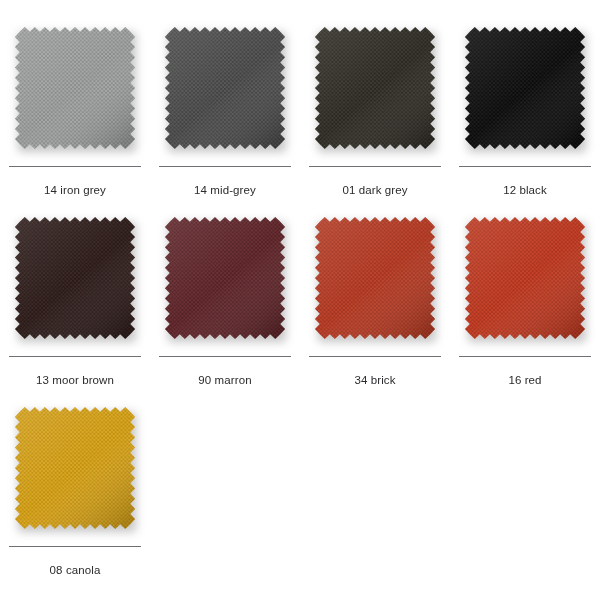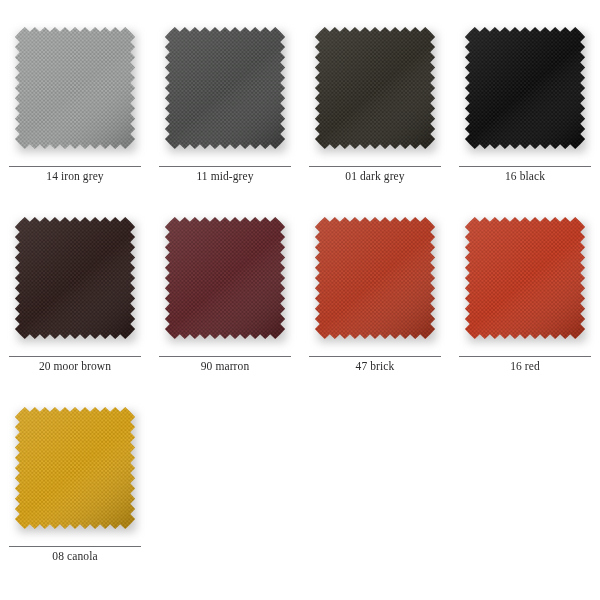--- a/index.html
+++ b/index.html
@@ -75,28 +75,28 @@
   
   .rule {
     width: 132px;
     height: 1px;
     background: #6e7073;
     margin-top: 14px;
     flex: none;
   }
 
   .label {
-    margin-top: 3px;
+    margin-top: 17px;
     font-size: 11.5px;
     letter-spacing: 0.1px;
     color: #2b2b2d;
     text-align: center;
     line-height: 1.1;
     white-space: nowrap;
-    font-family: Liberation Serif, serif;
+    font-family: Liberation Sans, sans-serif;
   }
 
   .empty-cell { visibility: hidden; }
 </style>
 </head>
 <body>
 
 <div id="swatch-grid">
     <div class="swatch-cell">
       <div class="chip-wrap">
@@ -145,21 +145,21 @@
                 <stop offset="0.55" stop-color="#ffffff" stop-opacity="0"></stop>
                 <stop offset="1" stop-color="#000000" stop-opacity="0.18"></stop>
               </linearGradient>
             </defs>
             <path d="M 0 0 L 5.181818181818182 -5 L 10.363636363636363 0 L 15.545454545454545 -5 L 20.727272727272727 0 L 25.909090909090907 -5 L 31.09090909090909 0 L 36.27272727272727 -5 L 41.45454545454545 0 L 46.63636363636363 -5 L 51.81818181818181 0 L 57 -5 L 62.18181818181818 0 L 67.36363636363636 -5 L 72.54545454545455 0 L 77.72727272727272 -5 L 82.9090909090909 0 L 88.0909090909091 -5 L 93.27272727272727 0 L 98.45454545454545 -5 L 103.63636363636363 0 L 108.81818181818181 -5 L 114 0 L 119 5.2727272727272725 L 114 10.545454545454545 L 119 15.818181818181817 L 114 21.09090909090909 L 119 26.363636363636363 L 114 31.636363636363633 L 119 36.90909090909091 L 114 42.18181818181818 L 119 47.45454545454545 L 114 52.72727272727273 L 119 58 L 114 63.272727272727266 L 119 68.54545454545455 L 114 73.81818181818181 L 119 79.0909090909091 L 114 84.36363636363636 L 119 89.63636363636363 L 114 94.9090909090909 L 119 100.18181818181817 L 114 105.45454545454545 L 119 110.72727272727272 L 114 116 L 108.81818181818181 121 L 103.63636363636364 116 L 98.45454545454545 121 L 93.27272727272728 116 L 88.0909090909091 121 L 82.9090909090909 116 L 77.72727272727272 121 L 72.54545454545455 116 L 67.36363636363637 121 L 62.18181818181819 116 L 57 121 L 51.81818181818182 116 L 46.63636363636364 121 L 41.45454545454545 116 L 36.27272727272728 121 L 31.090909090909093 116 L 25.909090909090907 121 L 20.727272727272734 116 L 15.545454545454547 121 L 10.363636363636374 116 L 5.181818181818187 121 L 0 116 L -5 110.72727272727273 L 0 105.45454545454545 L -5 100.18181818181819 L 0 94.9090909090909 L -5 89.63636363636364 L 0 84.36363636363637 L -5 79.0909090909091 L 0 73.81818181818181 L -5 68.54545454545455 L 0 63.27272727272727 L -5 58 L 0 52.727272727272734 L -5 47.45454545454545 L 0 42.18181818181819 L -5 36.90909090909091 L 0 31.63636363636364 L -5 26.363636363636374 L 0 21.090909090909093 L -5 15.818181818181827 L 0 10.545454545454547 L -5 5.2727272727272805 L 0 0 Z" fill="url(#fw1-weave)"></path>
             <path d="M 0 0 L 5.181818181818182 -5 L 10.363636363636363 0 L 15.545454545454545 -5 L 20.727272727272727 0 L 25.909090909090907 -5 L 31.09090909090909 0 L 36.27272727272727 -5 L 41.45454545454545 0 L 46.63636363636363 -5 L 51.81818181818181 0 L 57 -5 L 62.18181818181818 0 L 67.36363636363636 -5 L 72.54545454545455 0 L 77.72727272727272 -5 L 82.9090909090909 0 L 88.0909090909091 -5 L 93.27272727272727 0 L 98.45454545454545 -5 L 103.63636363636363 0 L 108.81818181818181 -5 L 114 0 L 119 5.2727272727272725 L 114 10.545454545454545 L 119 15.818181818181817 L 114 21.09090909090909 L 119 26.363636363636363 L 114 31.636363636363633 L 119 36.90909090909091 L 114 42.18181818181818 L 119 47.45454545454545 L 114 52.72727272727273 L 119 58 L 114 63.272727272727266 L 119 68.54545454545455 L 114 73.81818181818181 L 119 79.0909090909091 L 114 84.36363636363636 L 119 89.63636363636363 L 114 94.9090909090909 L 119 100.18181818181817 L 114 105.45454545454545 L 119 110.72727272727272 L 114 116 L 108.81818181818181 121 L 103.63636363636364 116 L 98.45454545454545 121 L 93.27272727272728 116 L 88.0909090909091 121 L 82.9090909090909 116 L 77.72727272727272 121 L 72.54545454545455 116 L 67.36363636363637 121 L 62.18181818181819 116 L 57 121 L 51.81818181818182 116 L 46.63636363636364 121 L 41.45454545454545 116 L 36.27272727272728 121 L 31.090909090909093 116 L 25.909090909090907 121 L 20.727272727272734 116 L 15.545454545454547 121 L 10.363636363636374 116 L 5.181818181818187 121 L 0 116 L -5 110.72727272727273 L 0 105.45454545454545 L -5 100.18181818181819 L 0 94.9090909090909 L -5 89.63636363636364 L 0 84.36363636363637 L -5 79.0909090909091 L 0 73.81818181818181 L -5 68.54545454545455 L 0 63.27272727272727 L -5 58 L 0 52.727272727272734 L -5 47.45454545454545 L 0 42.18181818181819 L -5 36.90909090909091 L 0 31.63636363636364 L -5 26.363636363636374 L 0 21.090909090909093 L -5 15.818181818181827 L 0 10.545454545454547 L -5 5.2727272727272805 L 0 0 Z" fill="url(#fw1-shade)"></path>
           </svg>
         </div>
       </div>
       <div class="rule"></div>
-      <div class="label">11 mid-grey</div>
+      <div class="label">14 mid-grey</div>
     </div>
     <div class="swatch-cell">
       <div class="chip-wrap">
         <div class="chip-shadow"></div>
         <div class="chip">
           <svg viewBox="-8 -8 130 132" width="126" height="128">
             <defs>
               <pattern id="fw2-weave" width="4" height="4" patternUnits="userSpaceOnUse">
                 <rect width="4" height="4" fill="#33302a"></rect>
                 <rect x="0" y="0" width="2" height="2" fill="#464239" opacity="0.55"></rect>
@@ -201,21 +201,21 @@
                 <stop offset="0.55" stop-color="#ffffff" stop-opacity="0"></stop>
                 <stop offset="1" stop-color="#000000" stop-opacity="0.18"></stop>
               </linearGradient>
             </defs>
             <path d="M 0 0 L 5.181818181818182 -5 L 10.363636363636363 0 L 15.545454545454545 -5 L 20.727272727272727 0 L 25.909090909090907 -5 L 31.09090909090909 0 L 36.27272727272727 -5 L 41.45454545454545 0 L 46.63636363636363 -5 L 51.81818181818181 0 L 57 -5 L 62.18181818181818 0 L 67.36363636363636 -5 L 72.54545454545455 0 L 77.72727272727272 -5 L 82.9090909090909 0 L 88.0909090909091 -5 L 93.27272727272727 0 L 98.45454545454545 -5 L 103.63636363636363 0 L 108.81818181818181 -5 L 114 0 L 119 5.2727272727272725 L 114 10.545454545454545 L 119 15.818181818181817 L 114 21.09090909090909 L 119 26.363636363636363 L 114 31.636363636363633 L 119 36.90909090909091 L 114 42.18181818181818 L 119 47.45454545454545 L 114 52.72727272727273 L 119 58 L 114 63.272727272727266 L 119 68.54545454545455 L 114 73.81818181818181 L 119 79.0909090909091 L 114 84.36363636363636 L 119 89.63636363636363 L 114 94.9090909090909 L 119 100.18181818181817 L 114 105.45454545454545 L 119 110.72727272727272 L 114 116 L 108.81818181818181 121 L 103.63636363636364 116 L 98.45454545454545 121 L 93.27272727272728 116 L 88.0909090909091 121 L 82.9090909090909 116 L 77.72727272727272 121 L 72.54545454545455 116 L 67.36363636363637 121 L 62.18181818181819 116 L 57 121 L 51.81818181818182 116 L 46.63636363636364 121 L 41.45454545454545 116 L 36.27272727272728 121 L 31.090909090909093 116 L 25.909090909090907 121 L 20.727272727272734 116 L 15.545454545454547 121 L 10.363636363636374 116 L 5.181818181818187 121 L 0 116 L -5 110.72727272727273 L 0 105.45454545454545 L -5 100.18181818181819 L 0 94.9090909090909 L -5 89.63636363636364 L 0 84.36363636363637 L -5 79.0909090909091 L 0 73.81818181818181 L -5 68.54545454545455 L 0 63.27272727272727 L -5 58 L 0 52.727272727272734 L -5 47.45454545454545 L 0 42.18181818181819 L -5 36.90909090909091 L 0 31.63636363636364 L -5 26.363636363636374 L 0 21.090909090909093 L -5 15.818181818181827 L 0 10.545454545454547 L -5 5.2727272727272805 L 0 0 Z" fill="url(#fw3-weave)"></path>
             <path d="M 0 0 L 5.181818181818182 -5 L 10.363636363636363 0 L 15.545454545454545 -5 L 20.727272727272727 0 L 25.909090909090907 -5 L 31.09090909090909 0 L 36.27272727272727 -5 L 41.45454545454545 0 L 46.63636363636363 -5 L 51.81818181818181 0 L 57 -5 L 62.18181818181818 0 L 67.36363636363636 -5 L 72.54545454545455 0 L 77.72727272727272 -5 L 82.9090909090909 0 L 88.0909090909091 -5 L 93.27272727272727 0 L 98.45454545454545 -5 L 103.63636363636363 0 L 108.81818181818181 -5 L 114 0 L 119 5.2727272727272725 L 114 10.545454545454545 L 119 15.818181818181817 L 114 21.09090909090909 L 119 26.363636363636363 L 114 31.636363636363633 L 119 36.90909090909091 L 114 42.18181818181818 L 119 47.45454545454545 L 114 52.72727272727273 L 119 58 L 114 63.272727272727266 L 119 68.54545454545455 L 114 73.81818181818181 L 119 79.0909090909091 L 114 84.36363636363636 L 119 89.63636363636363 L 114 94.9090909090909 L 119 100.18181818181817 L 114 105.45454545454545 L 119 110.72727272727272 L 114 116 L 108.81818181818181 121 L 103.63636363636364 116 L 98.45454545454545 121 L 93.27272727272728 116 L 88.0909090909091 121 L 82.9090909090909 116 L 77.72727272727272 121 L 72.54545454545455 116 L 67.36363636363637 121 L 62.18181818181819 116 L 57 121 L 51.81818181818182 116 L 46.63636363636364 121 L 41.45454545454545 116 L 36.27272727272728 121 L 31.090909090909093 116 L 25.909090909090907 121 L 20.727272727272734 116 L 15.545454545454547 121 L 10.363636363636374 116 L 5.181818181818187 121 L 0 116 L -5 110.72727272727273 L 0 105.45454545454545 L -5 100.18181818181819 L 0 94.9090909090909 L -5 89.63636363636364 L 0 84.36363636363637 L -5 79.0909090909091 L 0 73.81818181818181 L -5 68.54545454545455 L 0 63.27272727272727 L -5 58 L 0 52.727272727272734 L -5 47.45454545454545 L 0 42.18181818181819 L -5 36.90909090909091 L 0 31.63636363636364 L -5 26.363636363636374 L 0 21.090909090909093 L -5 15.818181818181827 L 0 10.545454545454547 L -5 5.2727272727272805 L 0 0 Z" fill="url(#fw3-shade)"></path>
           </svg>
         </div>
       </div>
       <div class="rule"></div>
-      <div class="label">16 black</div>
+      <div class="label">12 black</div>
     </div>
     <div class="swatch-cell">
       <div class="chip-wrap">
         <div class="chip-shadow"></div>
         <div class="chip">
           <svg viewBox="-8 -8 130 132" width="126" height="128">
             <defs>
               <pattern id="fw4-weave" width="4" height="4" patternUnits="userSpaceOnUse">
                 <rect width="4" height="4" fill="#31211e"></rect>
                 <rect x="0" y="0" width="2" height="2" fill="#43302c" opacity="0.55"></rect>
@@ -229,21 +229,21 @@
                 <stop offset="0.55" stop-color="#ffffff" stop-opacity="0"></stop>
                 <stop offset="1" stop-color="#000000" stop-opacity="0.18"></stop>
               </linearGradient>
             </defs>
             <path d="M 0 0 L 5.181818181818182 -5 L 10.363636363636363 0 L 15.545454545454545 -5 L 20.727272727272727 0 L 25.909090909090907 -5 L 31.09090909090909 0 L 36.27272727272727 -5 L 41.45454545454545 0 L 46.63636363636363 -5 L 51.81818181818181 0 L 57 -5 L 62.18181818181818 0 L 67.36363636363636 -5 L 72.54545454545455 0 L 77.72727272727272 -5 L 82.9090909090909 0 L 88.0909090909091 -5 L 93.27272727272727 0 L 98.45454545454545 -5 L 103.63636363636363 0 L 108.81818181818181 -5 L 114 0 L 119 5.2727272727272725 L 114 10.545454545454545 L 119 15.818181818181817 L 114 21.09090909090909 L 119 26.363636363636363 L 114 31.636363636363633 L 119 36.90909090909091 L 114 42.18181818181818 L 119 47.45454545454545 L 114 52.72727272727273 L 119 58 L 114 63.272727272727266 L 119 68.54545454545455 L 114 73.81818181818181 L 119 79.0909090909091 L 114 84.36363636363636 L 119 89.63636363636363 L 114 94.9090909090909 L 119 100.18181818181817 L 114 105.45454545454545 L 119 110.72727272727272 L 114 116 L 108.81818181818181 121 L 103.63636363636364 116 L 98.45454545454545 121 L 93.27272727272728 116 L 88.0909090909091 121 L 82.9090909090909 116 L 77.72727272727272 121 L 72.54545454545455 116 L 67.36363636363637 121 L 62.18181818181819 116 L 57 121 L 51.81818181818182 116 L 46.63636363636364 121 L 41.45454545454545 116 L 36.27272727272728 121 L 31.090909090909093 116 L 25.909090909090907 121 L 20.727272727272734 116 L 15.545454545454547 121 L 10.363636363636374 116 L 5.181818181818187 121 L 0 116 L -5 110.72727272727273 L 0 105.45454545454545 L -5 100.18181818181819 L 0 94.9090909090909 L -5 89.63636363636364 L 0 84.36363636363637 L -5 79.0909090909091 L 0 73.81818181818181 L -5 68.54545454545455 L 0 63.27272727272727 L -5 58 L 0 52.727272727272734 L -5 47.45454545454545 L 0 42.18181818181819 L -5 36.90909090909091 L 0 31.63636363636364 L -5 26.363636363636374 L 0 21.090909090909093 L -5 15.818181818181827 L 0 10.545454545454547 L -5 5.2727272727272805 L 0 0 Z" fill="url(#fw4-weave)"></path>
             <path d="M 0 0 L 5.181818181818182 -5 L 10.363636363636363 0 L 15.545454545454545 -5 L 20.727272727272727 0 L 25.909090909090907 -5 L 31.09090909090909 0 L 36.27272727272727 -5 L 41.45454545454545 0 L 46.63636363636363 -5 L 51.81818181818181 0 L 57 -5 L 62.18181818181818 0 L 67.36363636363636 -5 L 72.54545454545455 0 L 77.72727272727272 -5 L 82.9090909090909 0 L 88.0909090909091 -5 L 93.27272727272727 0 L 98.45454545454545 -5 L 103.63636363636363 0 L 108.81818181818181 -5 L 114 0 L 119 5.2727272727272725 L 114 10.545454545454545 L 119 15.818181818181817 L 114 21.09090909090909 L 119 26.363636363636363 L 114 31.636363636363633 L 119 36.90909090909091 L 114 42.18181818181818 L 119 47.45454545454545 L 114 52.72727272727273 L 119 58 L 114 63.272727272727266 L 119 68.54545454545455 L 114 73.81818181818181 L 119 79.0909090909091 L 114 84.36363636363636 L 119 89.63636363636363 L 114 94.9090909090909 L 119 100.18181818181817 L 114 105.45454545454545 L 119 110.72727272727272 L 114 116 L 108.81818181818181 121 L 103.63636363636364 116 L 98.45454545454545 121 L 93.27272727272728 116 L 88.0909090909091 121 L 82.9090909090909 116 L 77.72727272727272 121 L 72.54545454545455 116 L 67.36363636363637 121 L 62.18181818181819 116 L 57 121 L 51.81818181818182 116 L 46.63636363636364 121 L 41.45454545454545 116 L 36.27272727272728 121 L 31.090909090909093 116 L 25.909090909090907 121 L 20.727272727272734 116 L 15.545454545454547 121 L 10.363636363636374 116 L 5.181818181818187 121 L 0 116 L -5 110.72727272727273 L 0 105.45454545454545 L -5 100.18181818181819 L 0 94.9090909090909 L -5 89.63636363636364 L 0 84.36363636363637 L -5 79.0909090909091 L 0 73.81818181818181 L -5 68.54545454545455 L 0 63.27272727272727 L -5 58 L 0 52.727272727272734 L -5 47.45454545454545 L 0 42.18181818181819 L -5 36.90909090909091 L 0 31.63636363636364 L -5 26.363636363636374 L 0 21.090909090909093 L -5 15.818181818181827 L 0 10.545454545454547 L -5 5.2727272727272805 L 0 0 Z" fill="url(#fw4-shade)"></path>
           </svg>
         </div>
       </div>
       <div class="rule"></div>
-      <div class="label">20 moor brown</div>
+      <div class="label">13 moor brown</div>
     </div>
     <div class="swatch-cell">
       <div class="chip-wrap">
         <div class="chip-shadow"></div>
         <div class="chip">
           <svg viewBox="-8 -8 130 132" width="126" height="128">
             <defs>
               <pattern id="fw5-weave" width="4" height="4" patternUnits="userSpaceOnUse">
                 <rect width="4" height="4" fill="#61282c"></rect>
                 <rect x="0" y="0" width="2" height="2" fill="#75363a" opacity="0.55"></rect>
@@ -285,21 +285,21 @@
                 <stop offset="0.55" stop-color="#ffffff" stop-opacity="0"></stop>
                 <stop offset="1" stop-color="#000000" stop-opacity="0.18"></stop>
               </linearGradient>
             </defs>
             <path d="M 0 0 L 5.181818181818182 -5 L 10.363636363636363 0 L 15.545454545454545 -5 L 20.727272727272727 0 L 25.909090909090907 -5 L 31.09090909090909 0 L 36.27272727272727 -5 L 41.45454545454545 0 L 46.63636363636363 -5 L 51.81818181818181 0 L 57 -5 L 62.18181818181818 0 L 67.36363636363636 -5 L 72.54545454545455 0 L 77.72727272727272 -5 L 82.9090909090909 0 L 88.0909090909091 -5 L 93.27272727272727 0 L 98.45454545454545 -5 L 103.63636363636363 0 L 108.81818181818181 -5 L 114 0 L 119 5.2727272727272725 L 114 10.545454545454545 L 119 15.818181818181817 L 114 21.09090909090909 L 119 26.363636363636363 L 114 31.636363636363633 L 119 36.90909090909091 L 114 42.18181818181818 L 119 47.45454545454545 L 114 52.72727272727273 L 119 58 L 114 63.272727272727266 L 119 68.54545454545455 L 114 73.81818181818181 L 119 79.0909090909091 L 114 84.36363636363636 L 119 89.63636363636363 L 114 94.9090909090909 L 119 100.18181818181817 L 114 105.45454545454545 L 119 110.72727272727272 L 114 116 L 108.81818181818181 121 L 103.63636363636364 116 L 98.45454545454545 121 L 93.27272727272728 116 L 88.0909090909091 121 L 82.9090909090909 116 L 77.72727272727272 121 L 72.54545454545455 116 L 67.36363636363637 121 L 62.18181818181819 116 L 57 121 L 51.81818181818182 116 L 46.63636363636364 121 L 41.45454545454545 116 L 36.27272727272728 121 L 31.090909090909093 116 L 25.909090909090907 121 L 20.727272727272734 116 L 15.545454545454547 121 L 10.363636363636374 116 L 5.181818181818187 121 L 0 116 L -5 110.72727272727273 L 0 105.45454545454545 L -5 100.18181818181819 L 0 94.9090909090909 L -5 89.63636363636364 L 0 84.36363636363637 L -5 79.0909090909091 L 0 73.81818181818181 L -5 68.54545454545455 L 0 63.27272727272727 L -5 58 L 0 52.727272727272734 L -5 47.45454545454545 L 0 42.18181818181819 L -5 36.90909090909091 L 0 31.63636363636364 L -5 26.363636363636374 L 0 21.090909090909093 L -5 15.818181818181827 L 0 10.545454545454547 L -5 5.2727272727272805 L 0 0 Z" fill="url(#fw6-weave)"></path>
             <path d="M 0 0 L 5.181818181818182 -5 L 10.363636363636363 0 L 15.545454545454545 -5 L 20.727272727272727 0 L 25.909090909090907 -5 L 31.09090909090909 0 L 36.27272727272727 -5 L 41.45454545454545 0 L 46.63636363636363 -5 L 51.81818181818181 0 L 57 -5 L 62.18181818181818 0 L 67.36363636363636 -5 L 72.54545454545455 0 L 77.72727272727272 -5 L 82.9090909090909 0 L 88.0909090909091 -5 L 93.27272727272727 0 L 98.45454545454545 -5 L 103.63636363636363 0 L 108.81818181818181 -5 L 114 0 L 119 5.2727272727272725 L 114 10.545454545454545 L 119 15.818181818181817 L 114 21.09090909090909 L 119 26.363636363636363 L 114 31.636363636363633 L 119 36.90909090909091 L 114 42.18181818181818 L 119 47.45454545454545 L 114 52.72727272727273 L 119 58 L 114 63.272727272727266 L 119 68.54545454545455 L 114 73.81818181818181 L 119 79.0909090909091 L 114 84.36363636363636 L 119 89.63636363636363 L 114 94.9090909090909 L 119 100.18181818181817 L 114 105.45454545454545 L 119 110.72727272727272 L 114 116 L 108.81818181818181 121 L 103.63636363636364 116 L 98.45454545454545 121 L 93.27272727272728 116 L 88.0909090909091 121 L 82.9090909090909 116 L 77.72727272727272 121 L 72.54545454545455 116 L 67.36363636363637 121 L 62.18181818181819 116 L 57 121 L 51.81818181818182 116 L 46.63636363636364 121 L 41.45454545454545 116 L 36.27272727272728 121 L 31.090909090909093 116 L 25.909090909090907 121 L 20.727272727272734 116 L 15.545454545454547 121 L 10.363636363636374 116 L 5.181818181818187 121 L 0 116 L -5 110.72727272727273 L 0 105.45454545454545 L -5 100.18181818181819 L 0 94.9090909090909 L -5 89.63636363636364 L 0 84.36363636363637 L -5 79.0909090909091 L 0 73.81818181818181 L -5 68.54545454545455 L 0 63.27272727272727 L -5 58 L 0 52.727272727272734 L -5 47.45454545454545 L 0 42.18181818181819 L -5 36.90909090909091 L 0 31.63636363636364 L -5 26.363636363636374 L 0 21.090909090909093 L -5 15.818181818181827 L 0 10.545454545454547 L -5 5.2727272727272805 L 0 0 Z" fill="url(#fw6-shade)"></path>
           </svg>
         </div>
       </div>
       <div class="rule"></div>
-      <div class="label">47 brick</div>
+      <div class="label">34 brick</div>
     </div>
     <div class="swatch-cell">
       <div class="chip-wrap">
         <div class="chip-shadow"></div>
         <div class="chip">
           <svg viewBox="-8 -8 130 132" width="126" height="128">
             <defs>
               <pattern id="fw7-weave" width="4" height="4" patternUnits="userSpaceOnUse">
                 <rect width="4" height="4" fill="#bf3a22"></rect>
                 <rect x="0" y="0" width="2" height="2" fill="#cf4b31" opacity="0.55"></rect>

